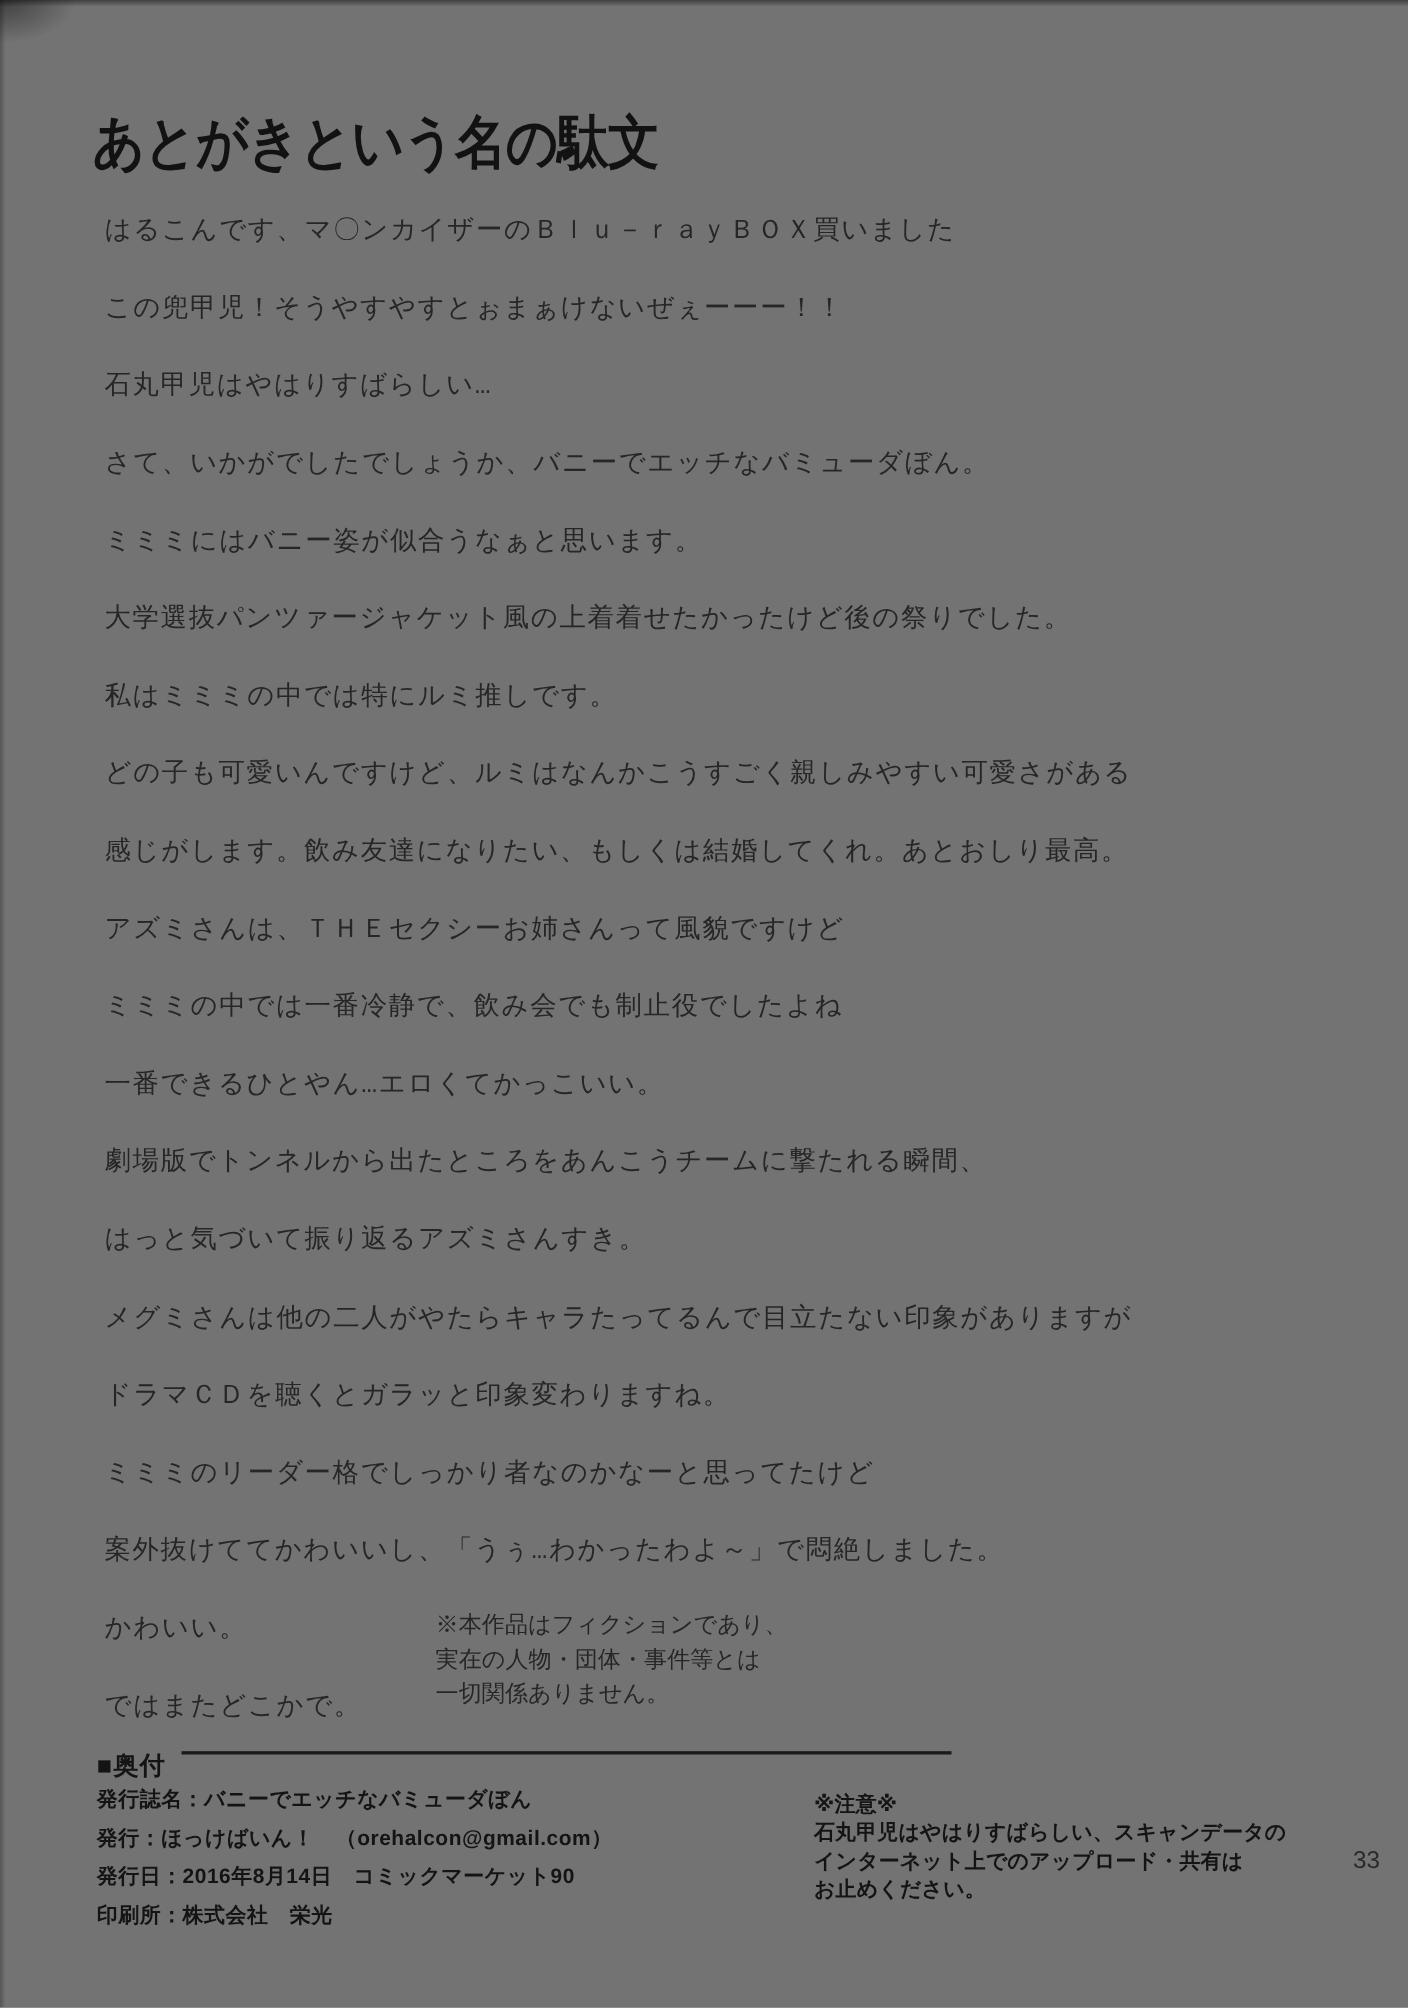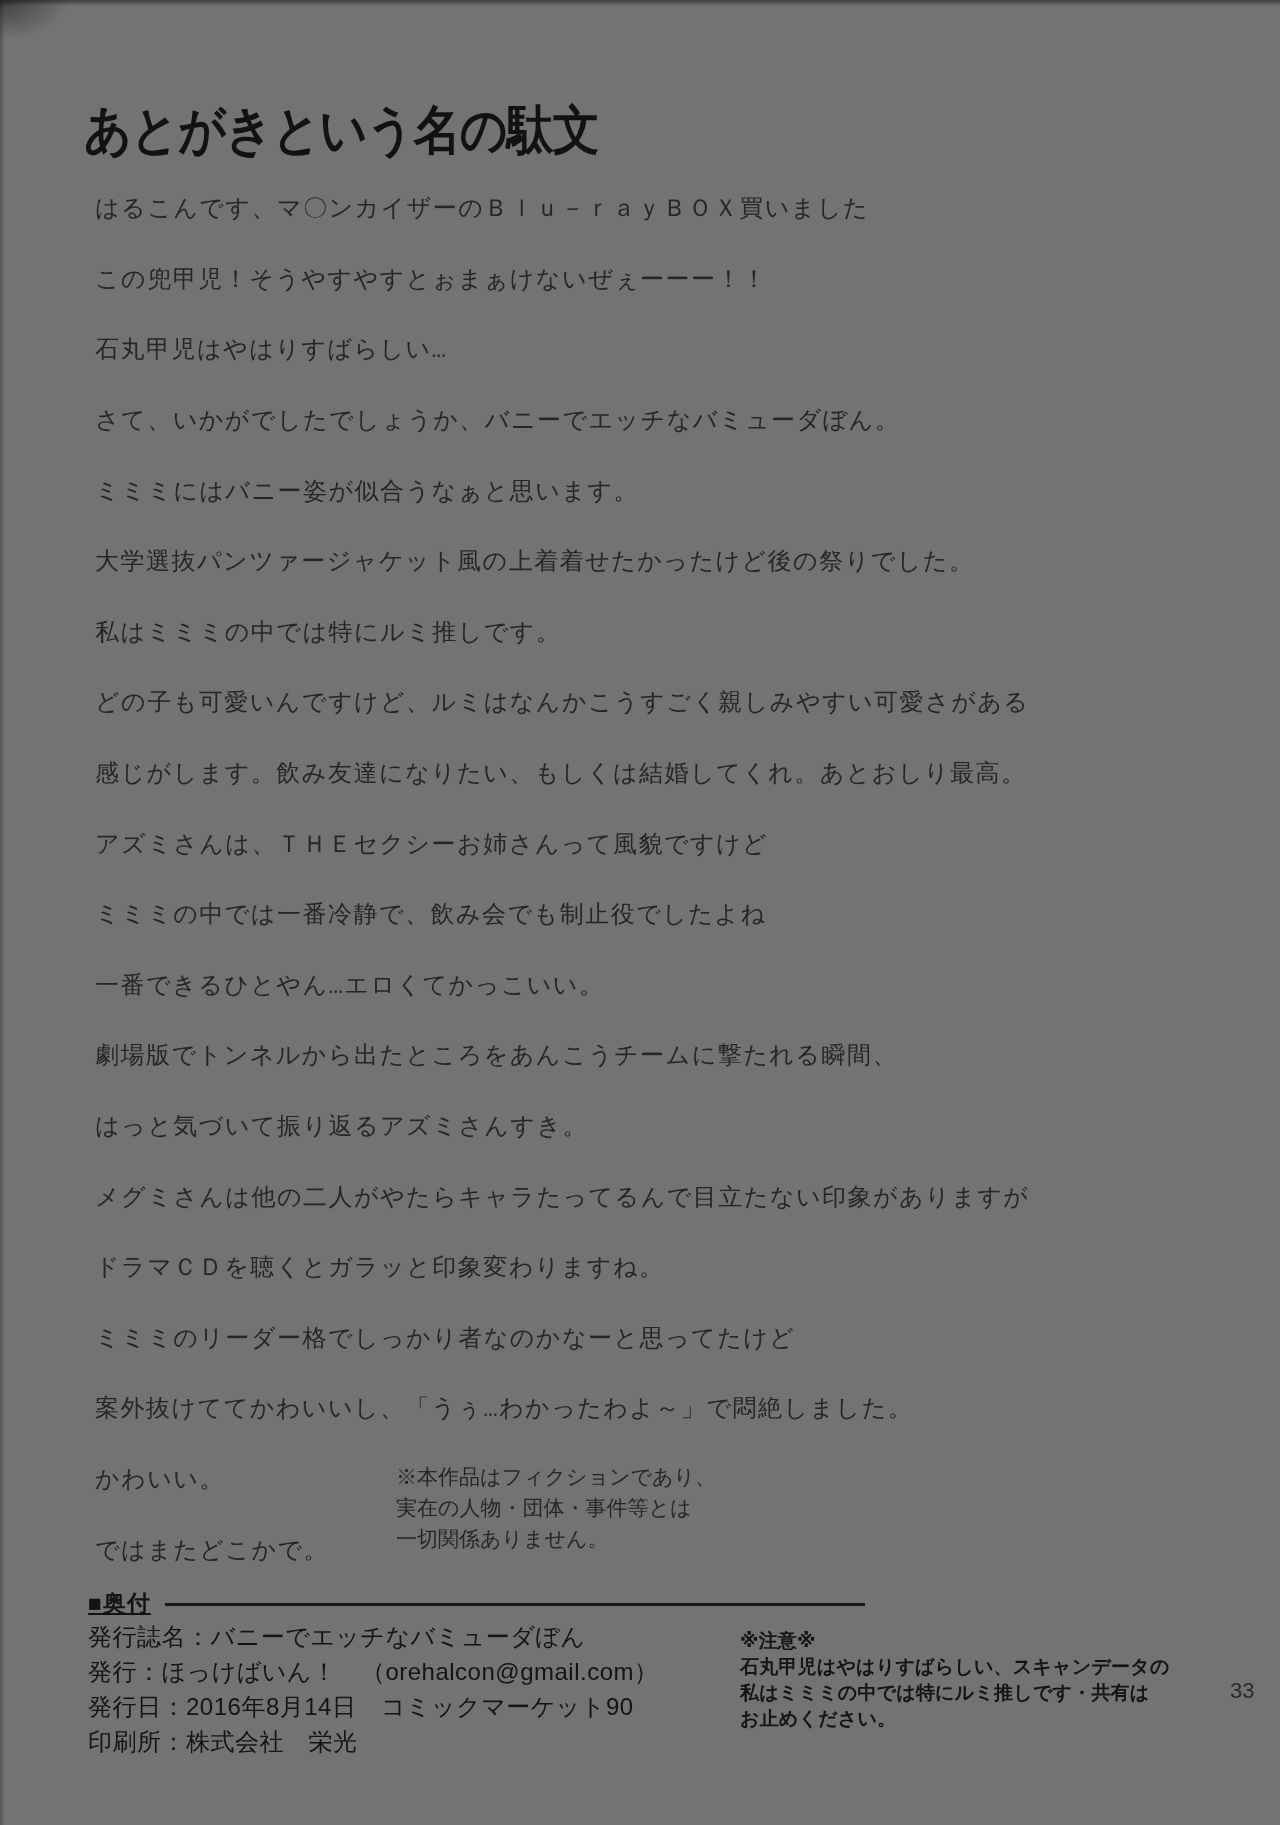--- a/index.html
+++ b/index.html
@@ -71,43 +71,42 @@
     color:#262626;
   }
   .disclaimer p{margin:0;}
   .colophon{
     position:absolute;
     top:1590px;left:88px;
     font-weight:bold;
     color:#141414;
   }
   .colophon-header{
-    display:flex;align-items:center;
+    display:flex;align-items:flex-start;
     height:26px;
     margin-bottom:8px;
-    text-decoration:underline;
   }
   .colophon-header .hdr-label{
     font-size:23px;
     font-weight:900;
     letter-spacing:1px;
     white-space:nowrap;
   }
   .colophon-rule{
     display:inline-block;
     width:700px;
     height:0;
     border-top:3px solid #1a1a1a;
     margin-left:14px;
     margin-top:2px;
   }
   .colophon-lines p{
     margin:0 0 10px 0;
-    font-size:24px;
-    font-weight:400;
+    font-size:19px;
+    font-weight:700;
     letter-spacing:.5px;
     line-height:25px;
     white-space:nowrap;
   }
   .notice{
     position:absolute;
     top:1628px;left:740px;
     width:420px;
     font-weight:900;
     color:#141414;
@@ -177,19 +176,19 @@
       <p>発行誌名：バニーでエッチなバミューダぼん</p>
       <p>発行：ほっけばいん！　（orehalcon@gmail.com）</p>
       <p>発行日：2016年8月14日　コミックマーケット90</p>
       <p>印刷所：株式会社　栄光</p>
     </div>
   </div>
 
   <div class="notice">
     <p class="notice-title">※注意※</p>
     <p>石丸甲児はやはりすばらしい、スキャンデータの</p>
-    <p>私はミミミの中では特にルミ推しです・共有は</p>
+    <p>インターネット上でのアップロード・共有は</p>
     <p>お止めください。</p>
   </div>
 
   <div class="page-number">33</div>
 
 </div>
 
 </body></html>

